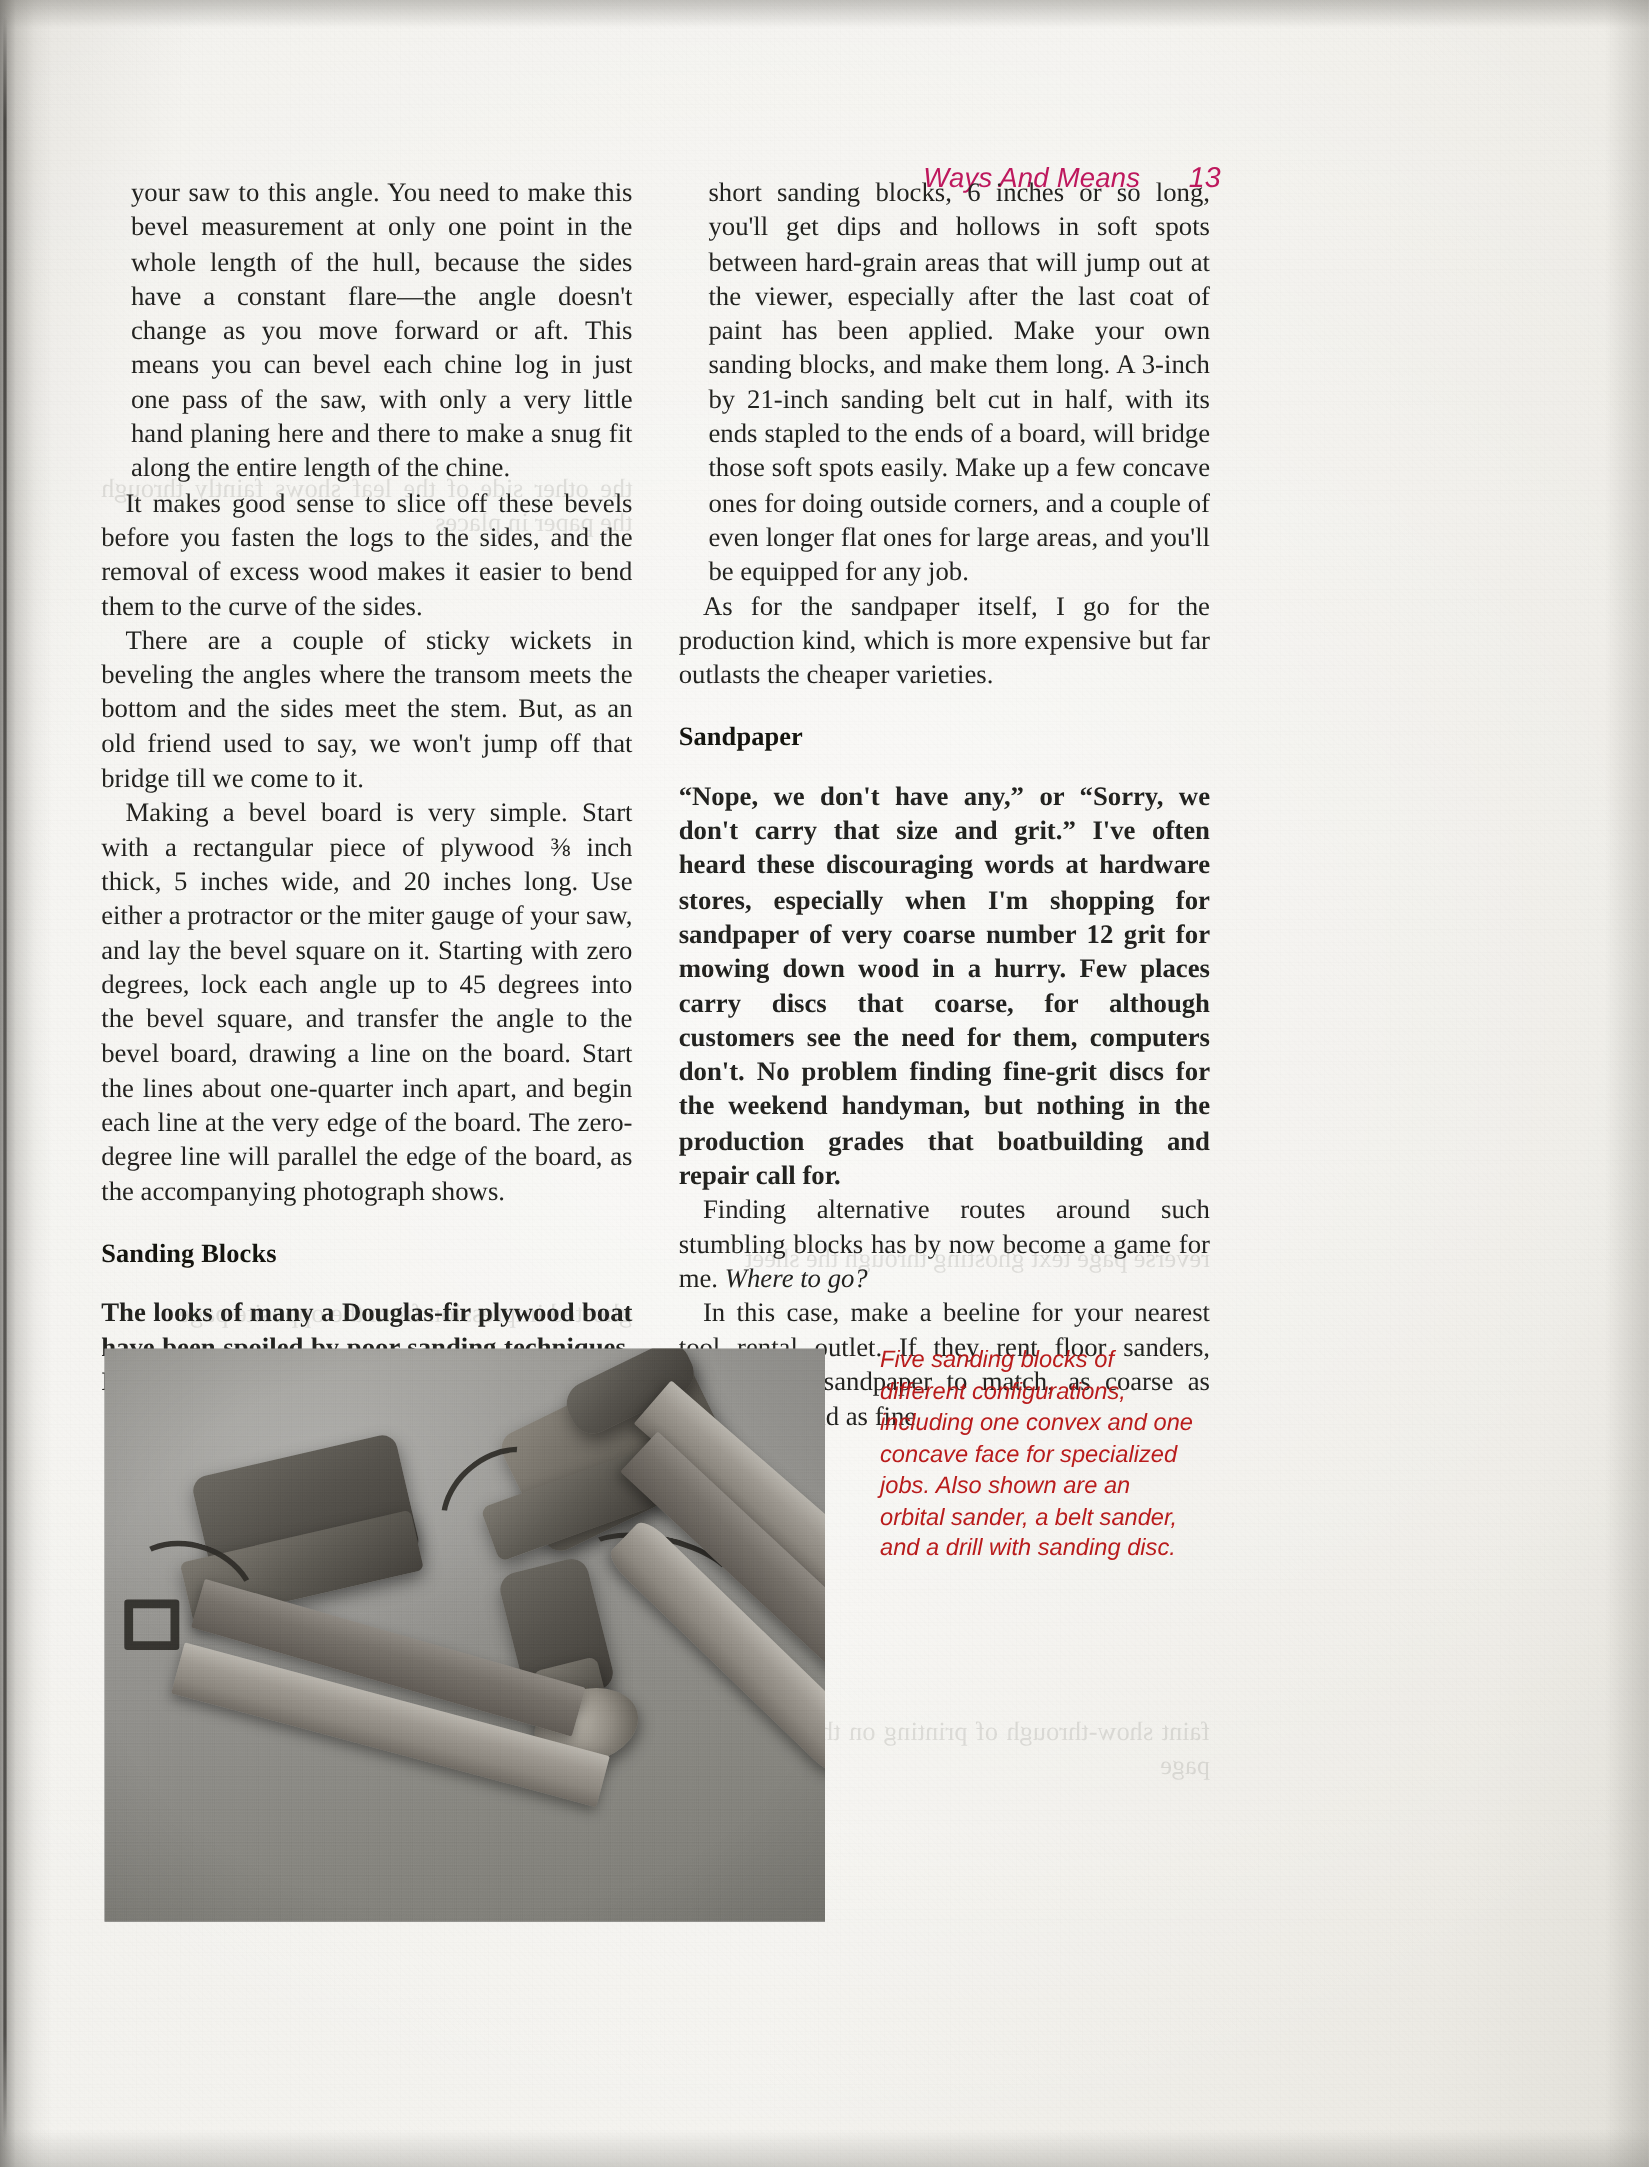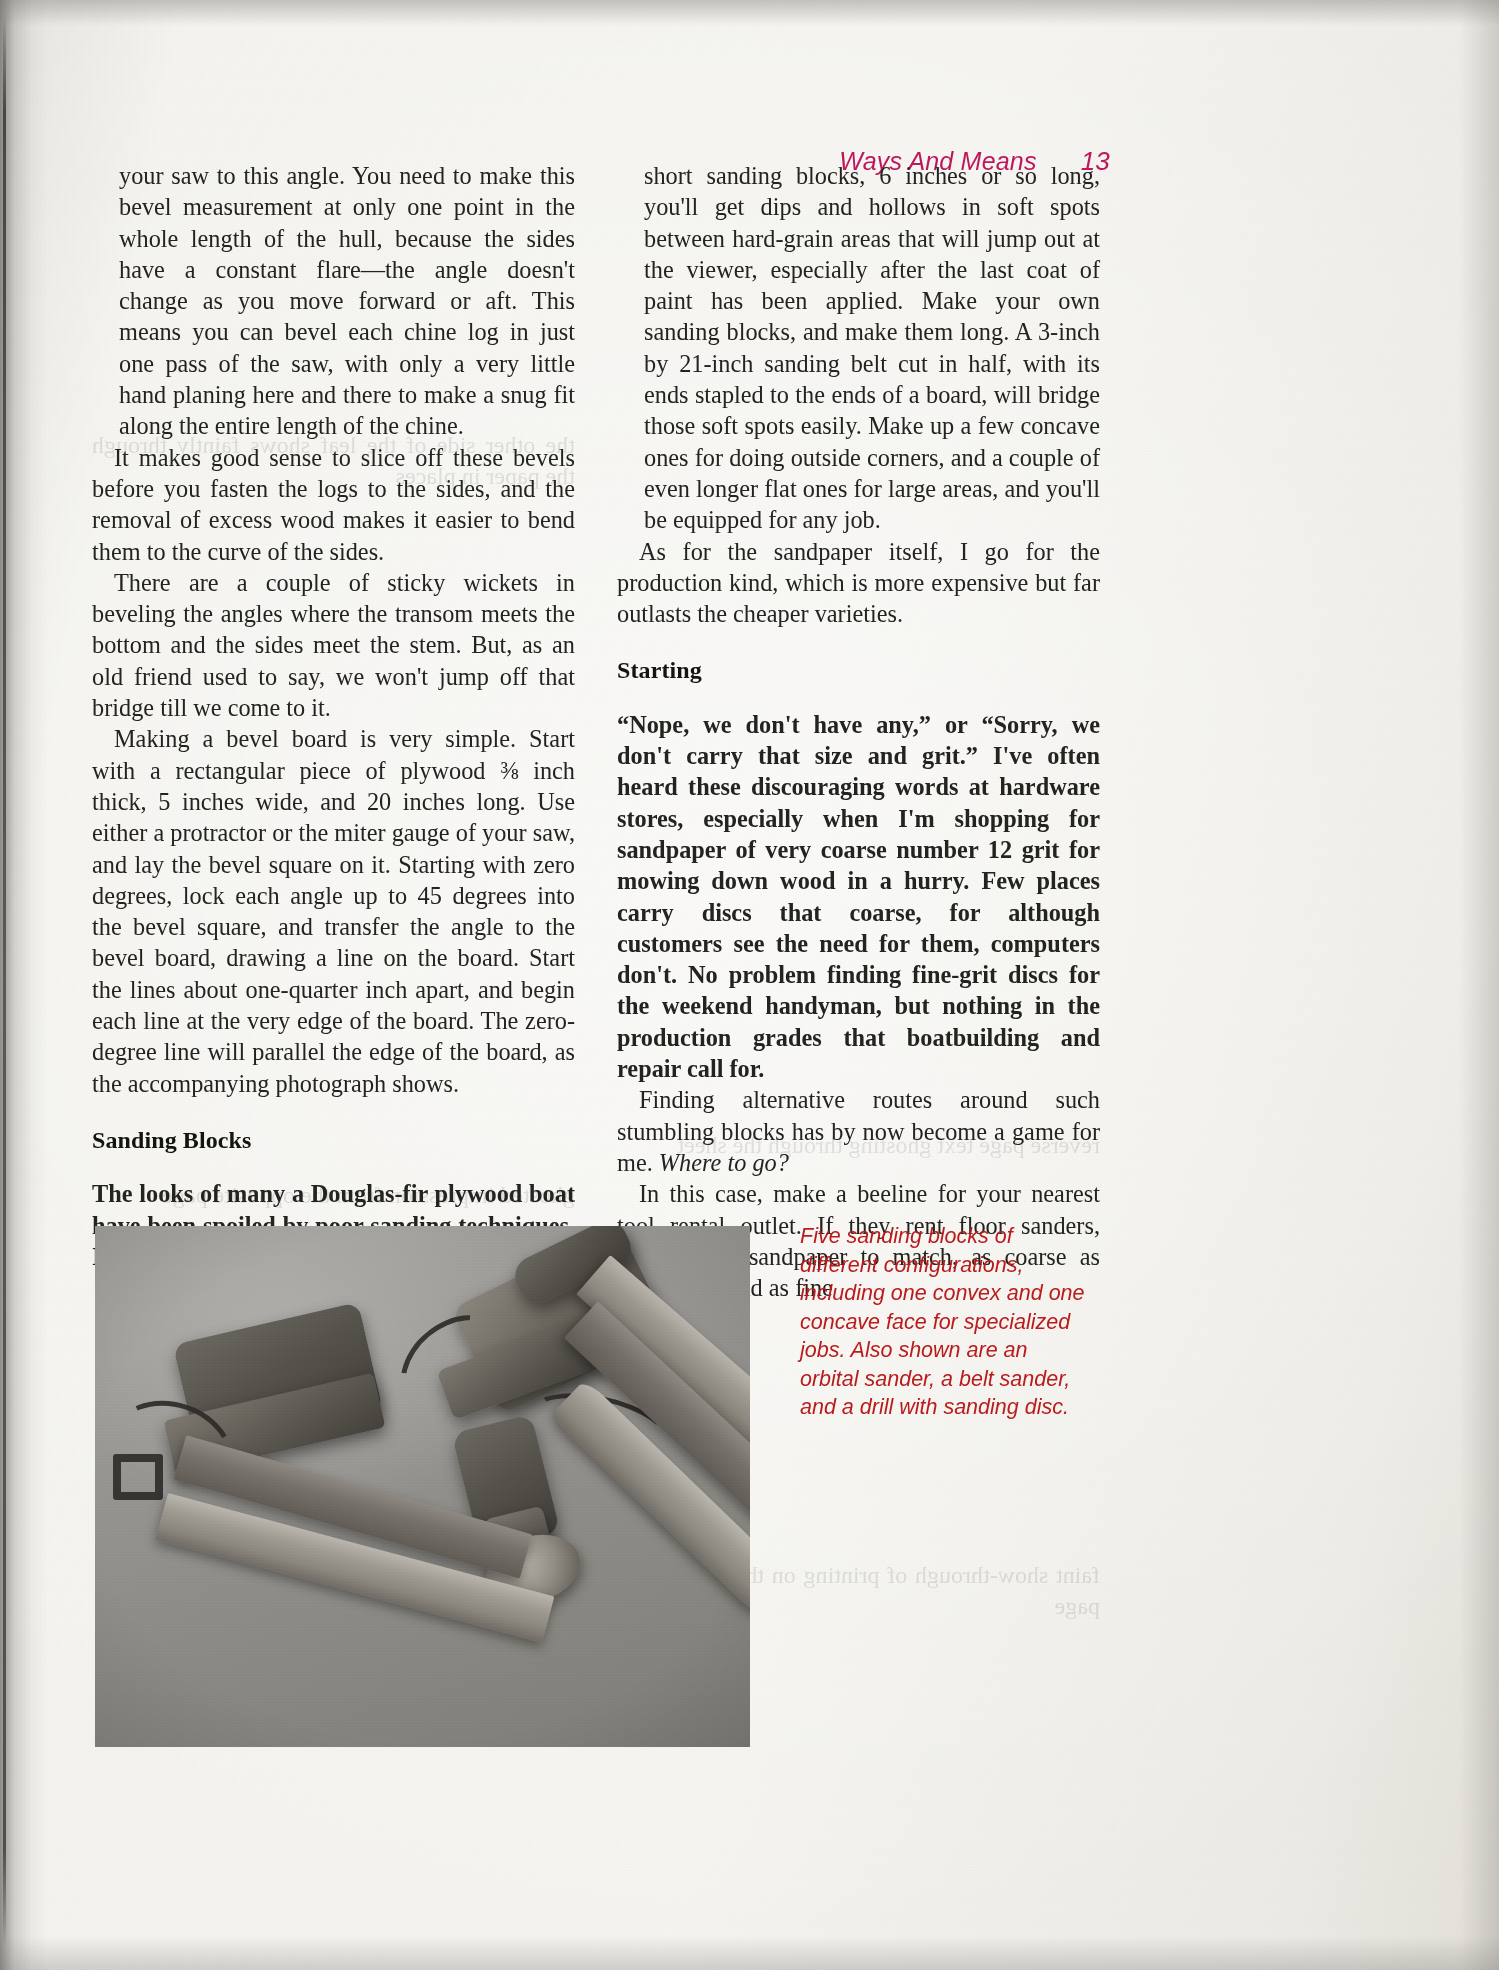--- a/index.html
+++ b/index.html
@@ -240,21 +240,21 @@
     <p>It makes good sense to slice off these bevels before you fasten the logs to the sides, and the removal of excess wood makes it easier to bend them to the curve of the sides.</p>
     <p>There are a couple of sticky wickets in beveling the angles where the transom meets the bottom and the sides meet the stem. But, as an old friend used to say, we won't jump off that bridge till we come to it.</p>
     <p>Making a bevel board is very simple. Start with a rectangular piece of plywood ⅜ inch thick, 5 inches wide, and 20 inches long. Use either a protractor or the miter gauge of your saw, and lay the bevel square on it. Starting with zero degrees, lock each angle up to 45 degrees into the bevel square, and transfer the angle to the bevel board, drawing a line on the board. Start the lines about one-quarter inch apart, and begin each line at the very edge of the board. The zero-degree line will parallel the edge of the board, as the accompanying photograph shows.</p>
     <h2 class="subhead">Sanding Blocks</h2>
     <p class="tight">The looks of many a Douglas-fir plywood boat have been spoiled by poor sanding techniques. If you use</p>
   </div>
 
   <div class="column" id="col-right">
     <p class="first">short sanding blocks, 6 inches or so long, you'll get dips and hollows in soft spots between hard-grain areas that will jump out at the viewer, especially after the last coat of paint has been applied. Make your own sanding blocks, and make them long. A 3-inch by 21-inch sanding belt cut in half, with its ends stapled to the ends of a board, will bridge those soft spots easily. Make up a few concave ones for doing outside corners, and a couple of even longer flat ones for large areas, and you'll be equipped for any job.</p>
     <p>As for the sandpaper itself, I go for the production kind, which is more expensive but far outlasts the cheaper varieties.</p>
-    <h2 class="subhead">Starting</h2>
+    <h2 class="subhead">Sandpaper</h2>
     <p class="tight">“Nope, we don't have any,” or “Sorry, we don't carry that size and grit.” I've often heard these discouraging words at hardware stores, especially when I'm shopping for sandpaper of very coarse number 12 grit for mowing down wood in a hurry. Few places carry discs that coarse, for although customers see the need for them, computers don't. No problem finding fine-grit discs for the weekend handyman, but nothing in the production grades that boatbuilding and repair call for.</p>
     <p><span>Finding alternative routes around such stumbling blocks has by now become a game for me. </span><span class="it">Where to go?</span></p>
     <p>In this case, make a beeline for your nearest tool rental outlet. If they rent floor sanders, they'll have sandpaper to match, as coarse as number 20 and as fine</p>
   </div>
 
   <figure id="photo" style="margin:0">
     <div class="plate"></div>
 
     <div class="tool body-a" style="left:88px; top:96px; width:190px; height:112px; transform:rotate(-13deg); border-radius:14px;"></div>
     <div class="tool body-b" style="left:72px; top:170px; width:215px; height:56px; transform:rotate(-13deg); border-radius:6px;"></div>

